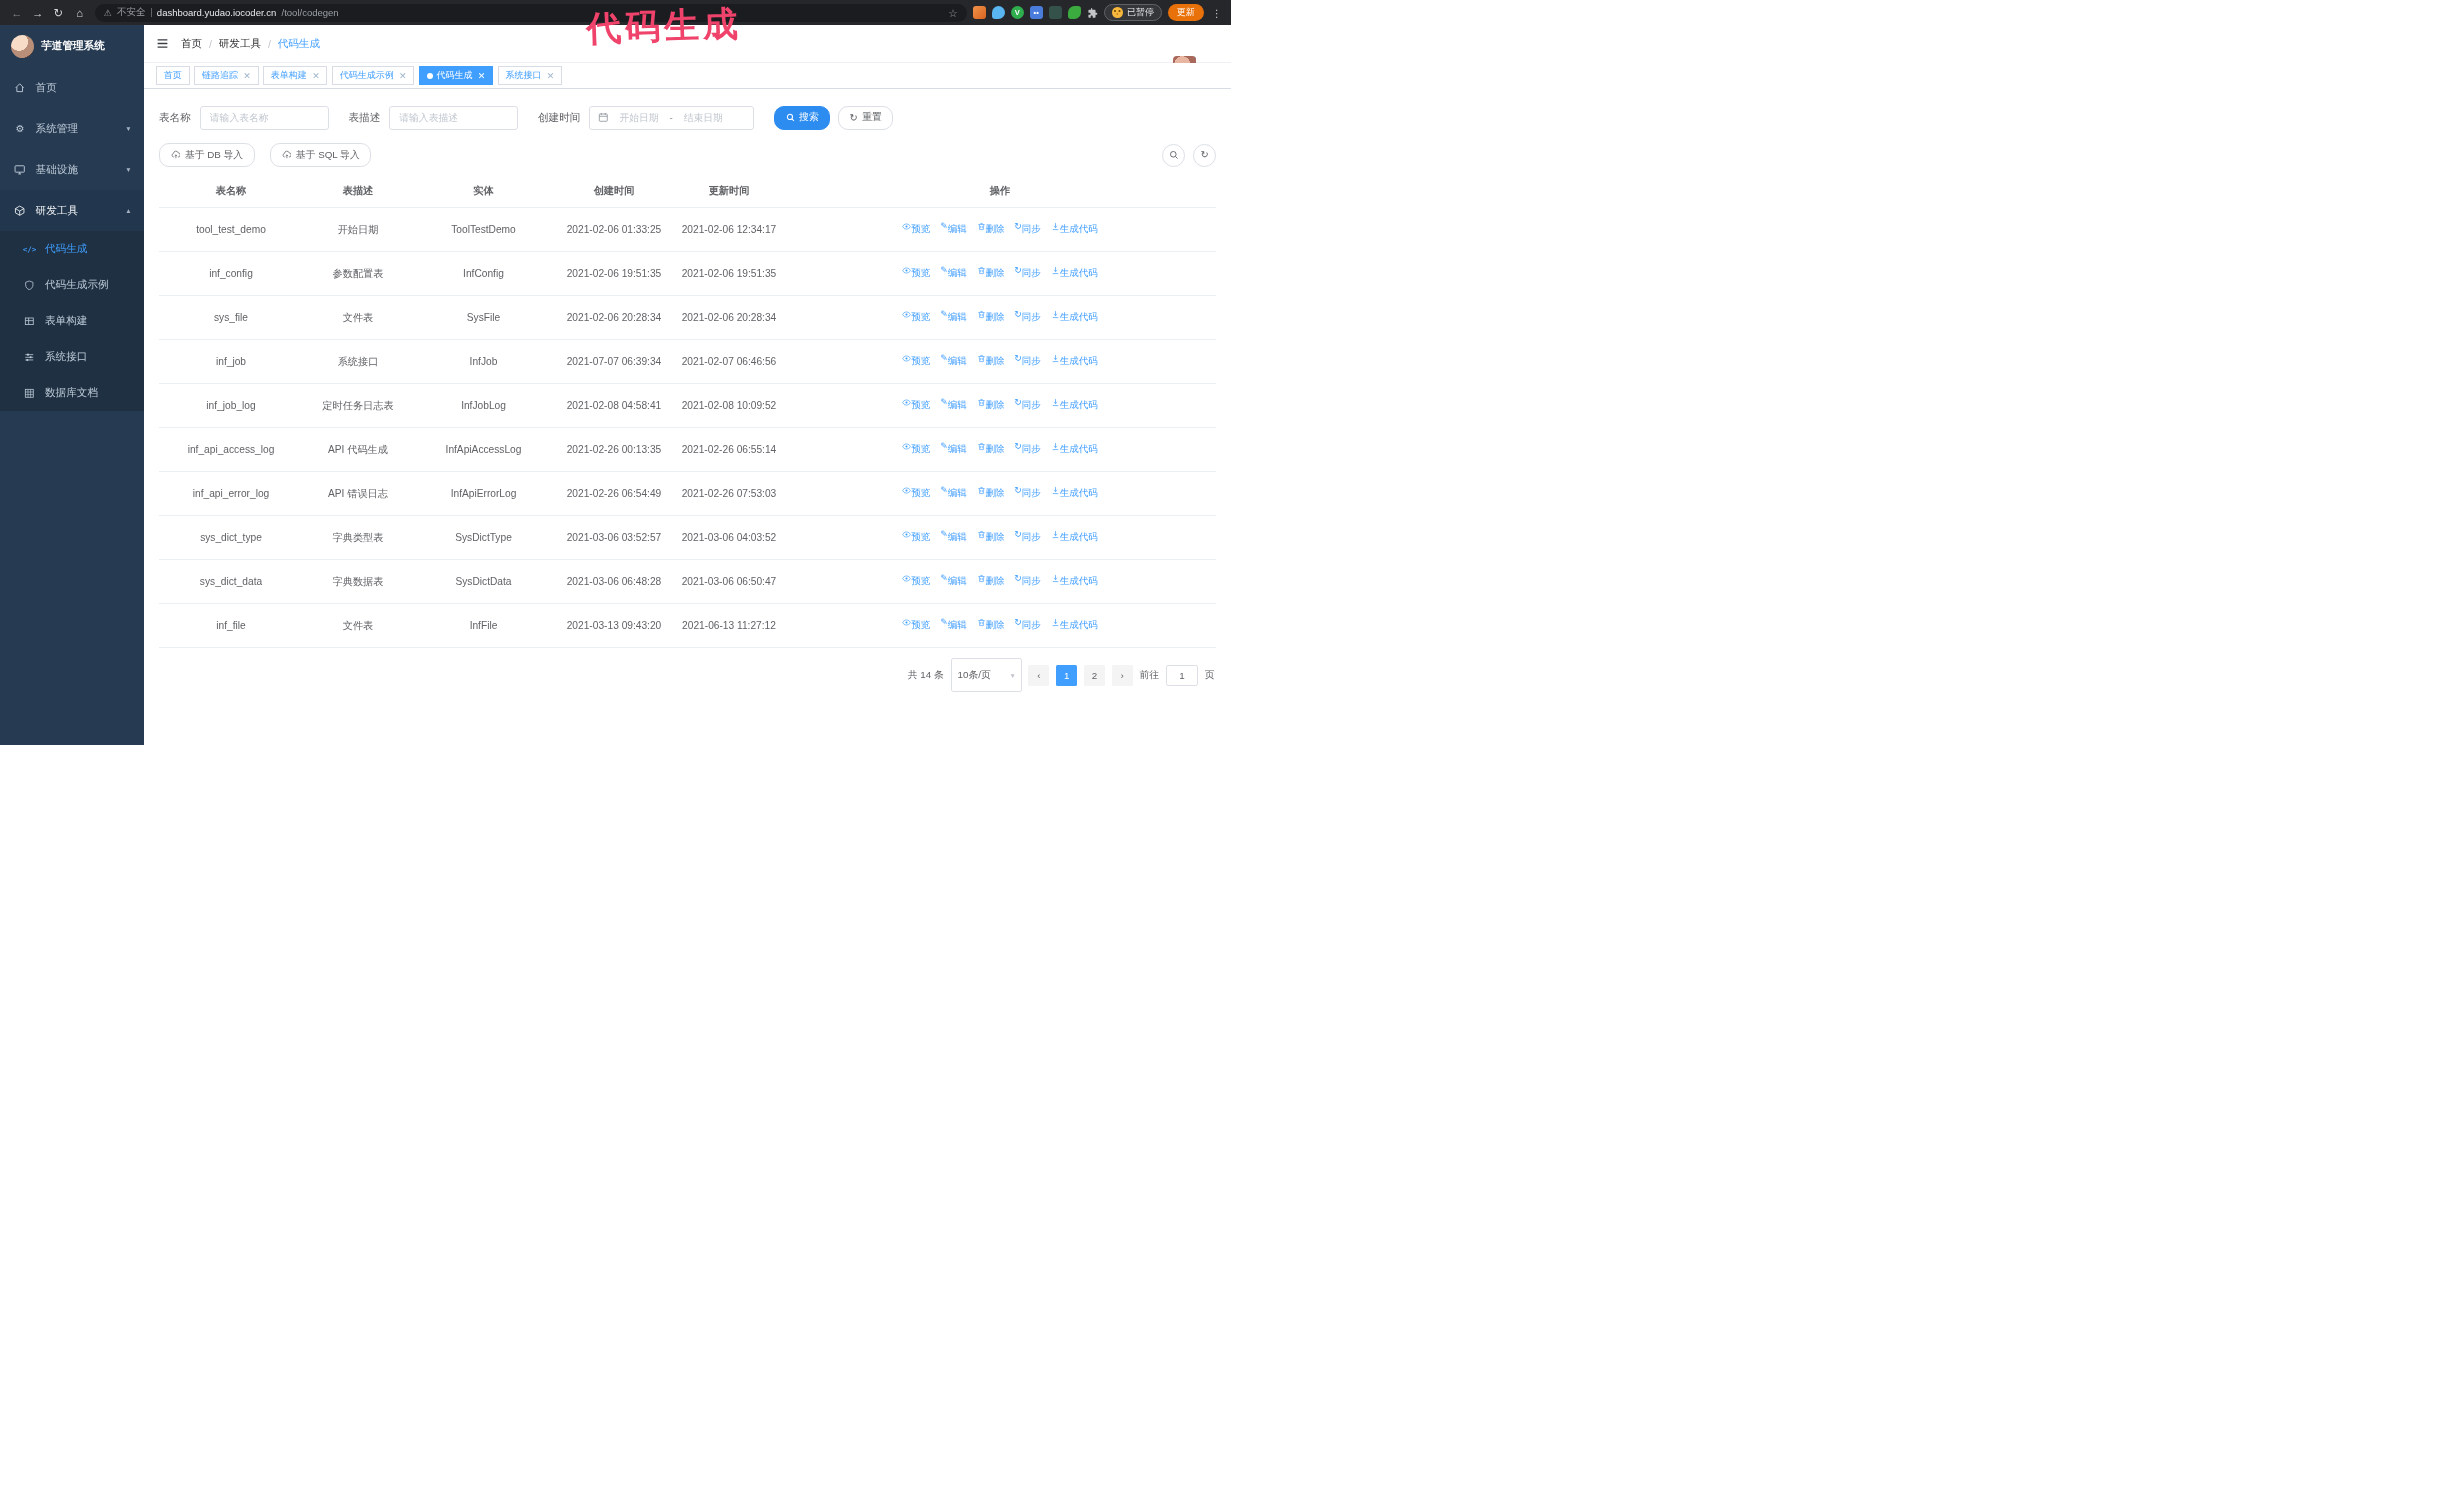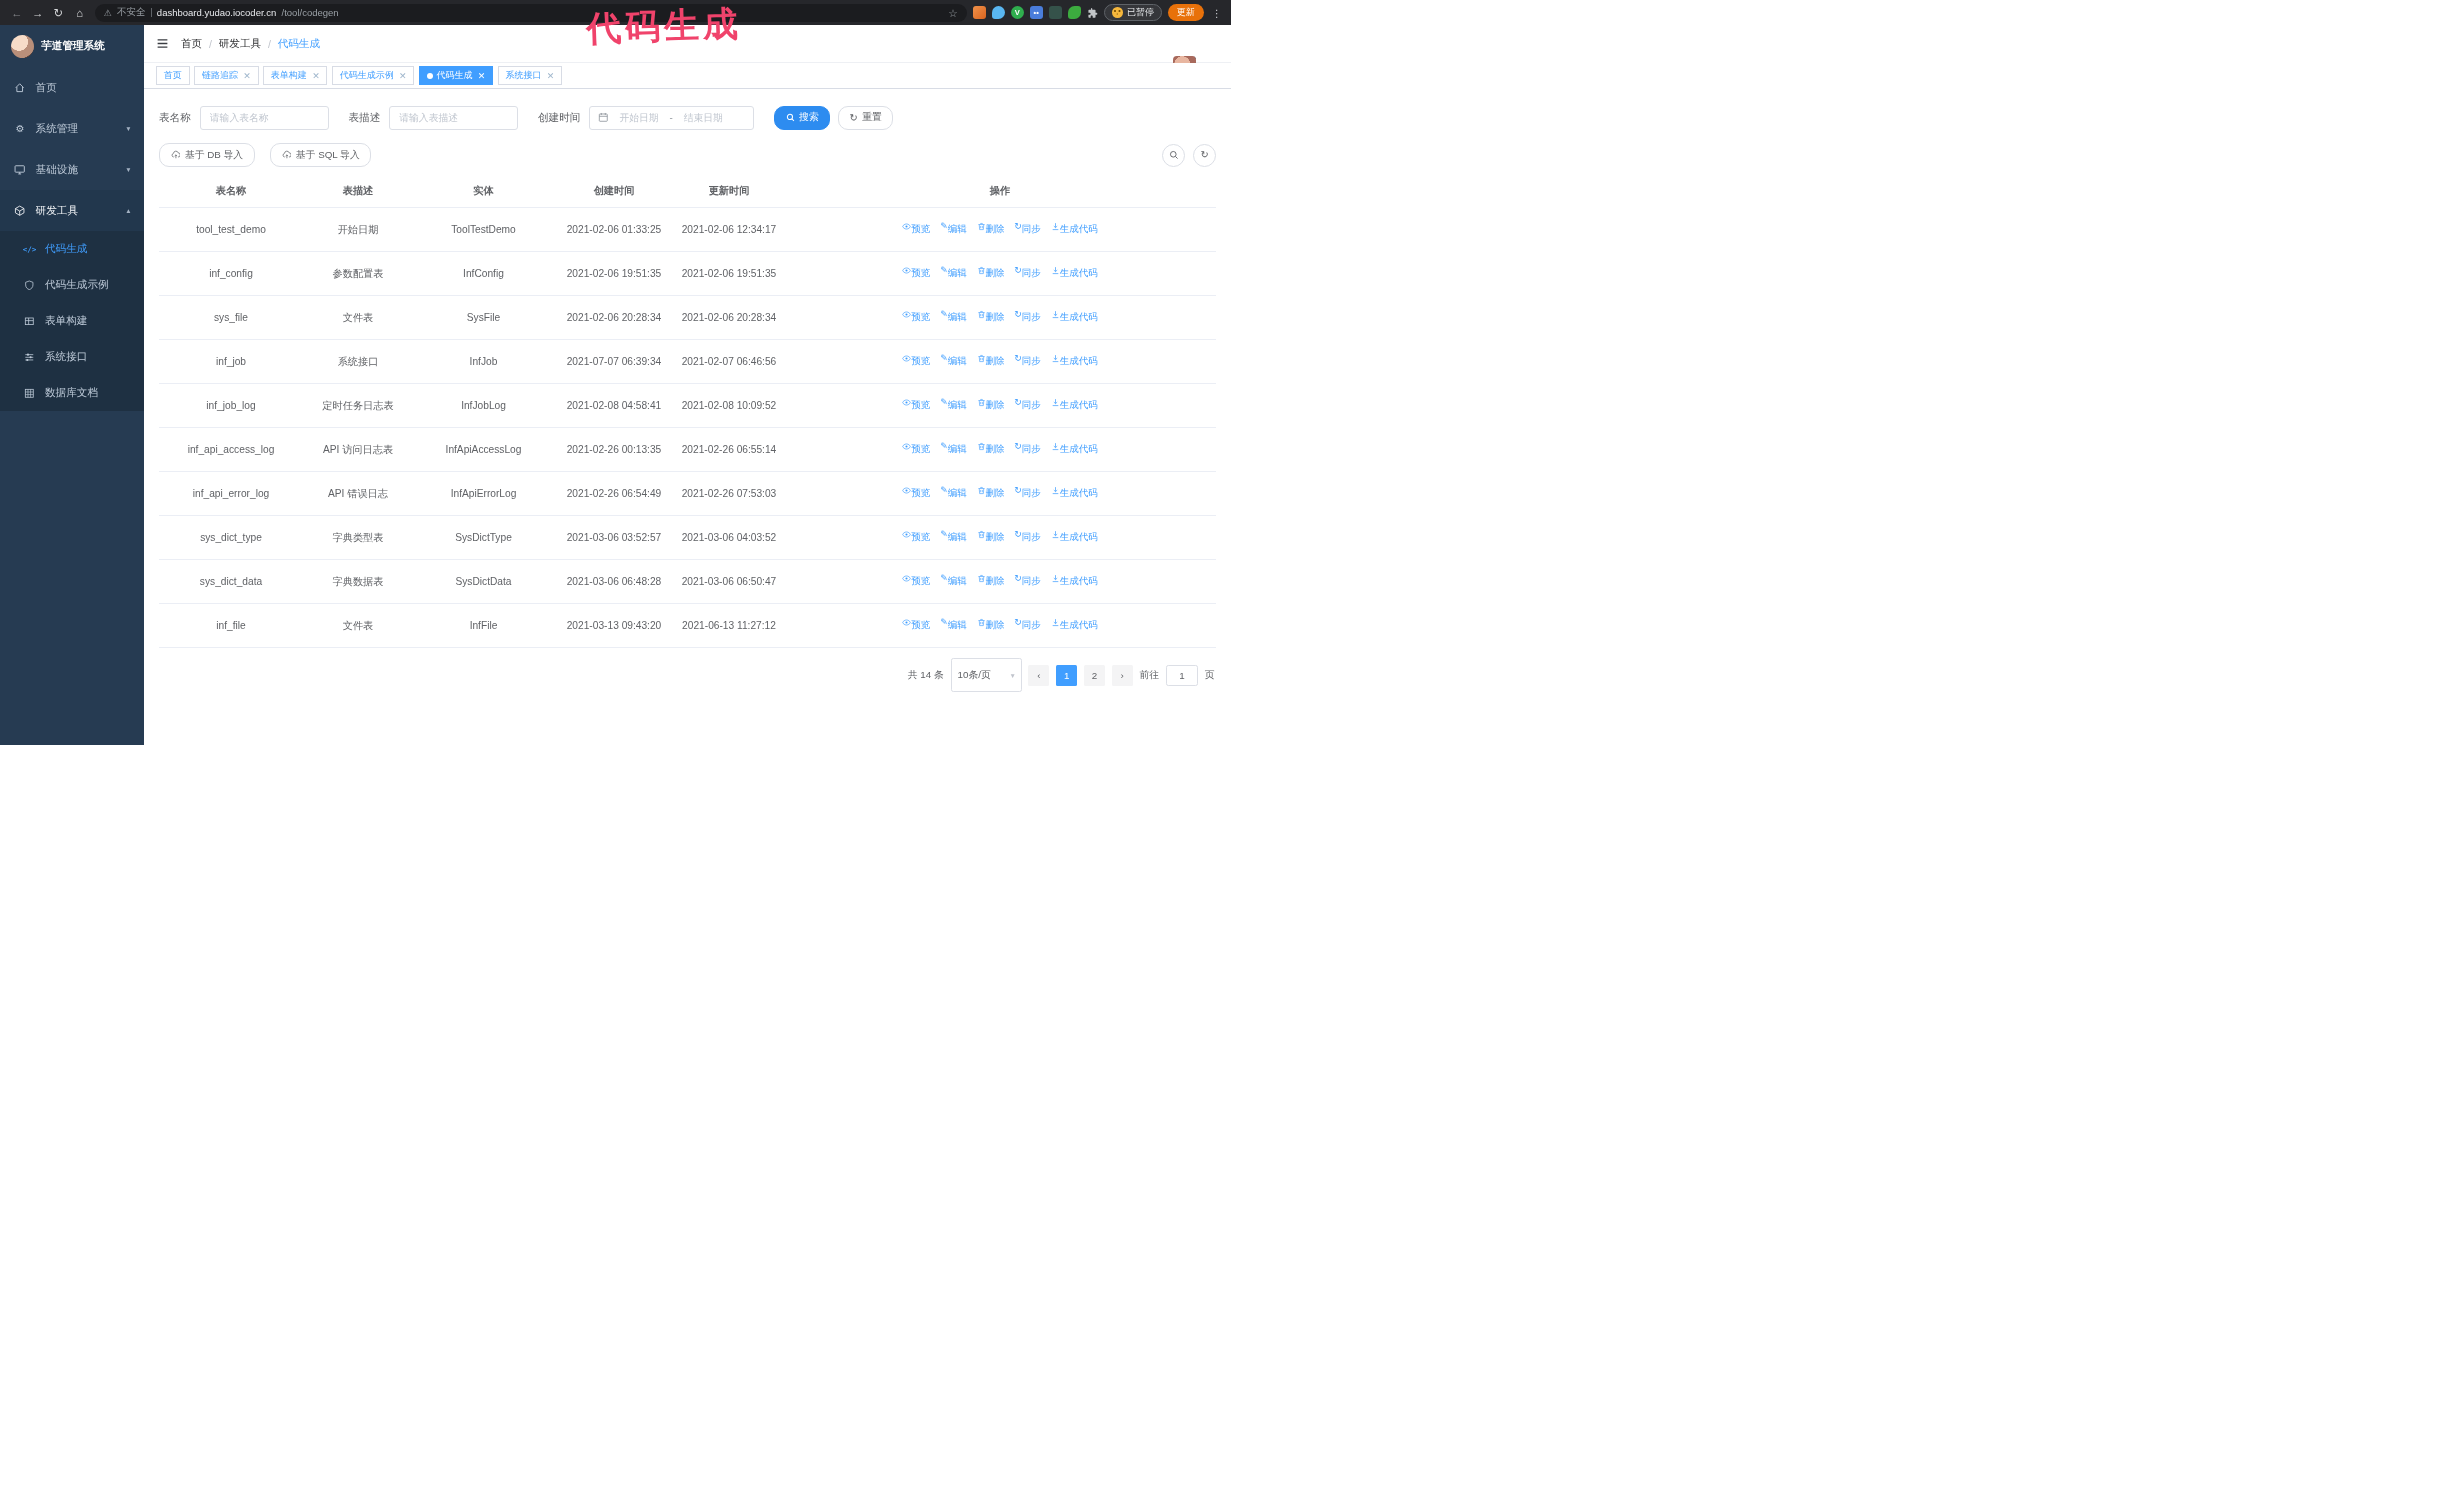--- a/index.html
+++ b/index.html
@@ -623,21 +623,21 @@
           <svg width="9" height="9" viewBox="0 0 16 16">
                         <path d="M8 2v8M5 7.2L8 10l3-2.8M3 13.5h10" fill="none" stroke="currentColor" stroke-width="1.3"></path>
                       </svg>
         </span>
         <span class="action-label">生成代码</span>
       </a>
     </div>
   </div>
               <div class="tr">
     <div class="td c-name">inf_api_access_log</div>
-    <div class="td c-desc">API 访问日志表</div>
+    <div class="td c-desc">API 代码生成</div>
     <div class="td c-entity">InfApiAccessLog</div>
     <div class="td c-created">2021-02-26 00:13:35</div>
     <div class="td c-updated">2021-02-26 06:55:14</div>
     <div class="td c-actions">
       <a class="action">
         <span>
           <svg width="9" height="9" viewBox="0 0 16 16">
                         <path d="M8 3.5C4.7 3.5 2 5.8 1.2 8c.8 2.2 3.5 4.5 6.8 4.5s6-2.3 6.8-4.5C14 5.8 11.3 3.5 8 3.5z" fill="none" stroke="currentColor" stroke-width="1.2"></path>
                         <circle cx="8" cy="8" r="1.9" fill="currentColor"></circle>
                       </svg>

